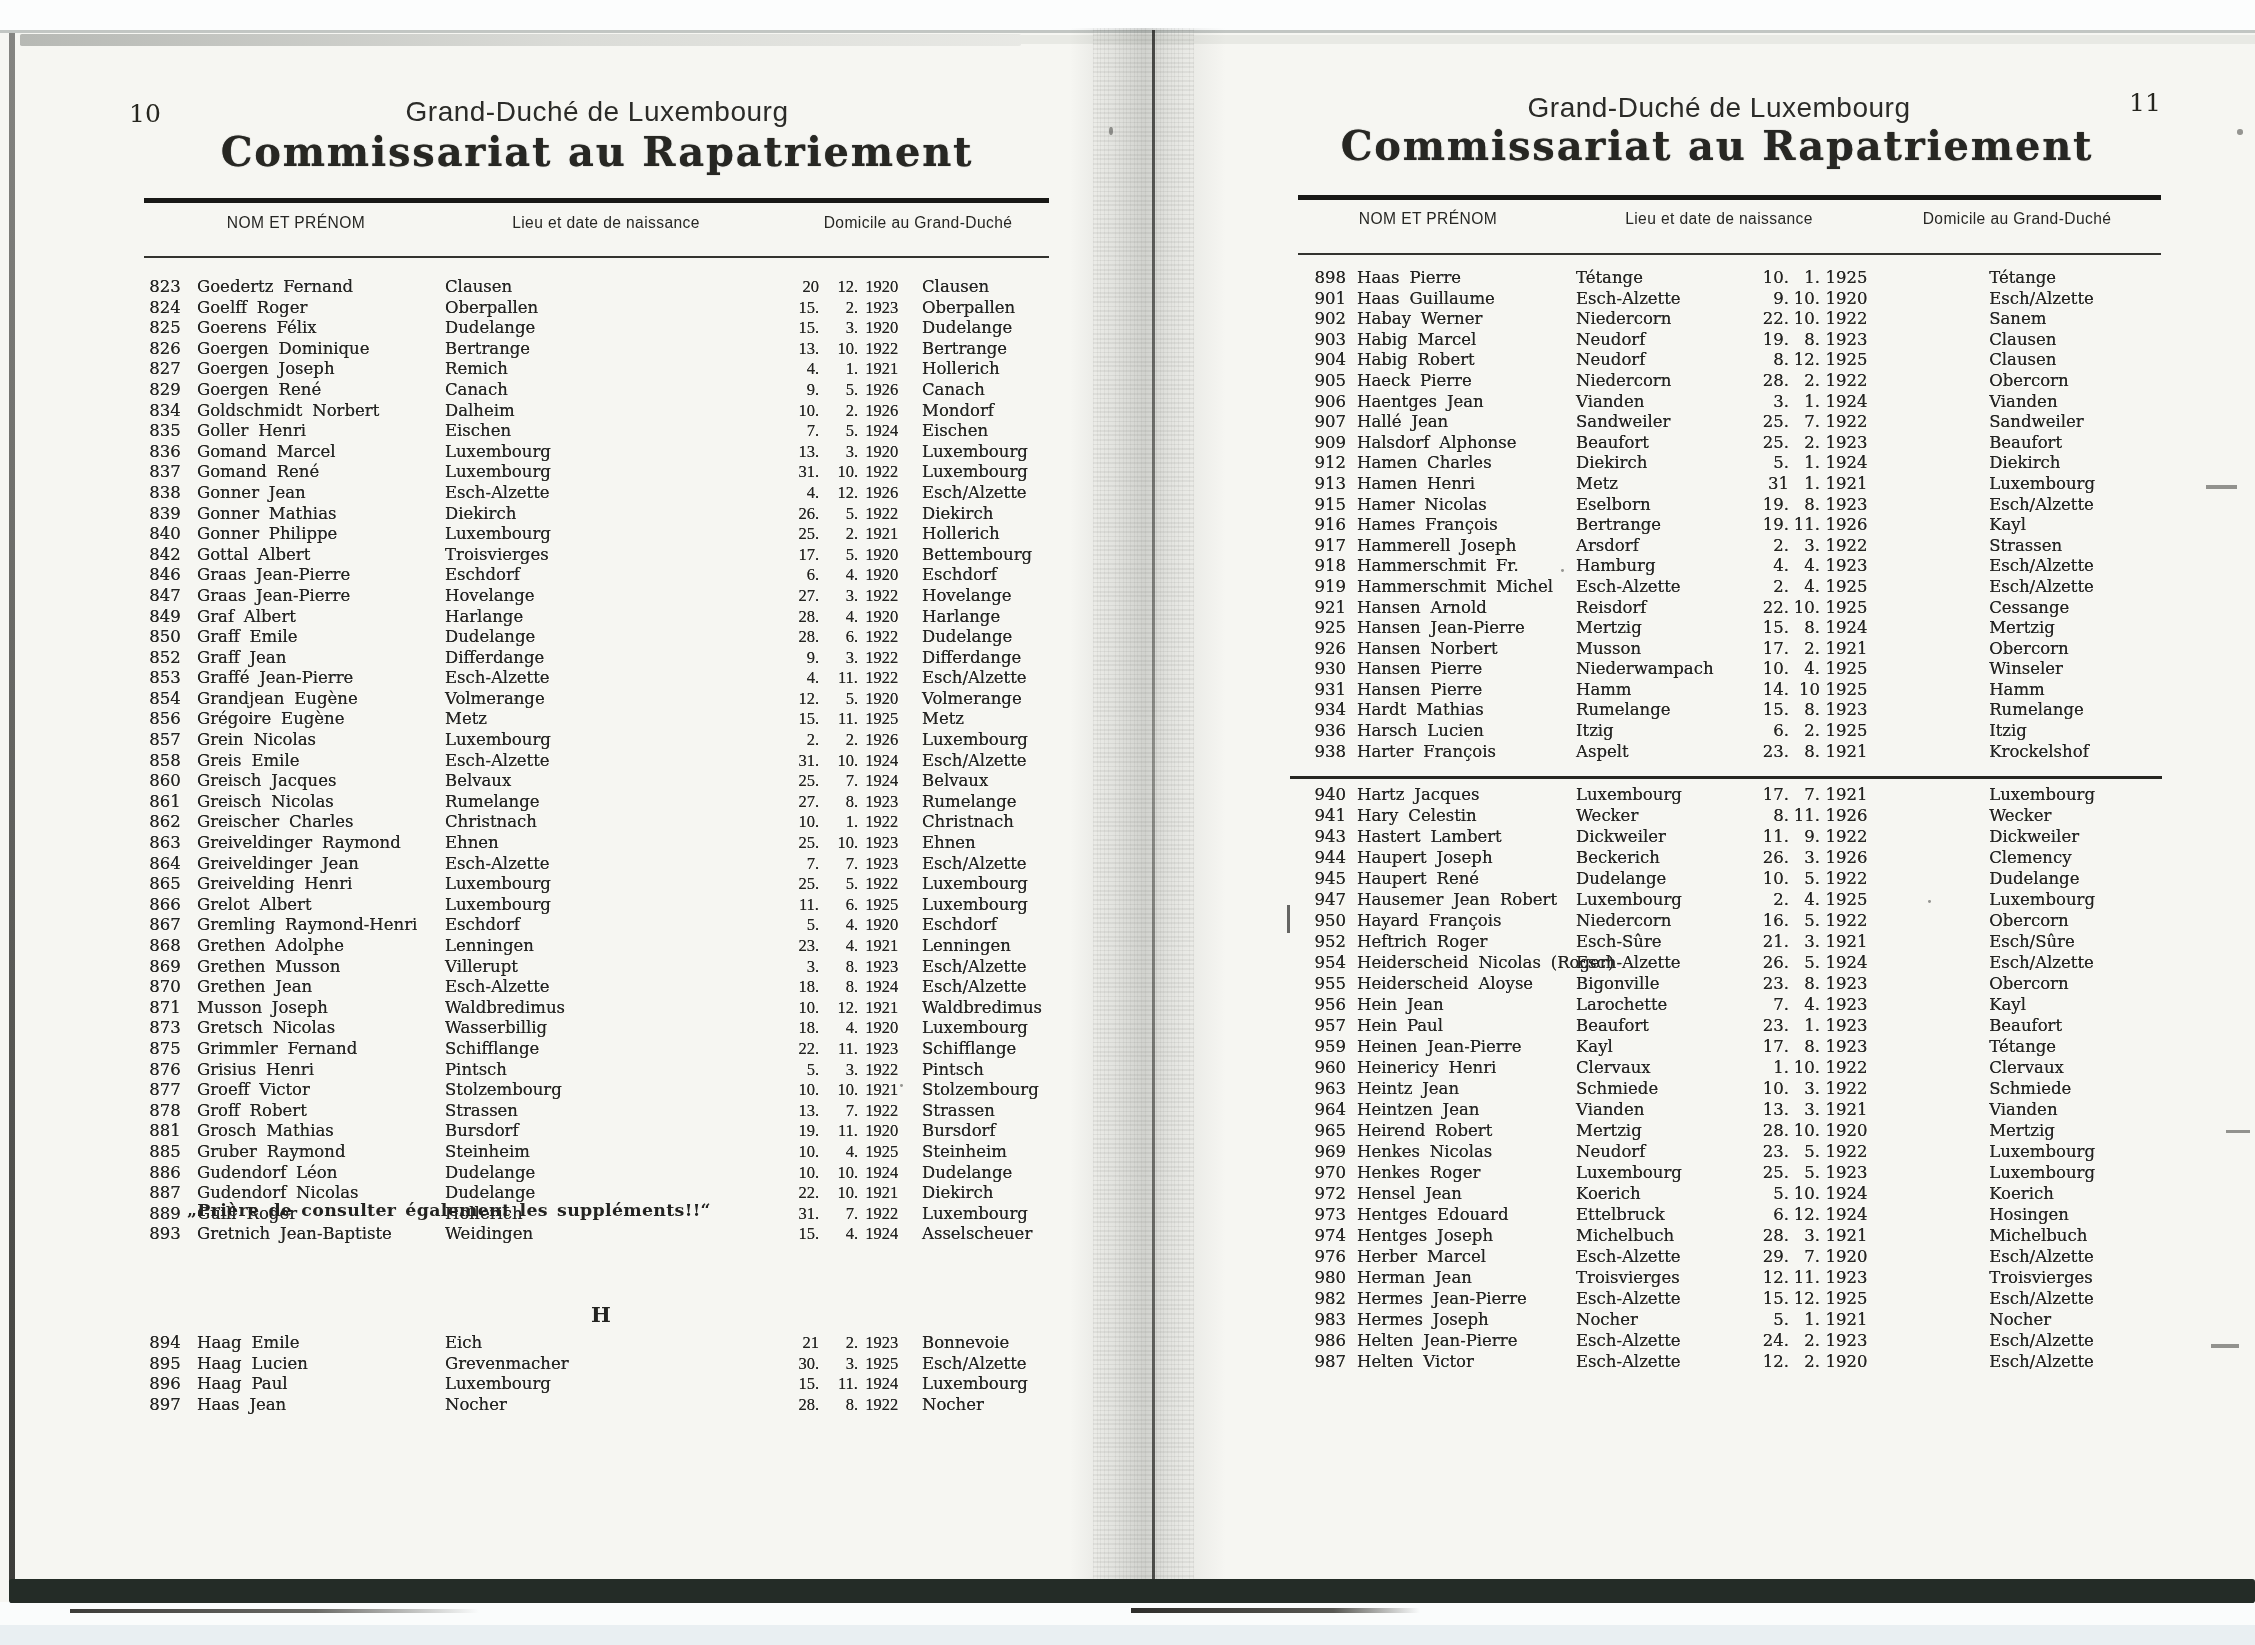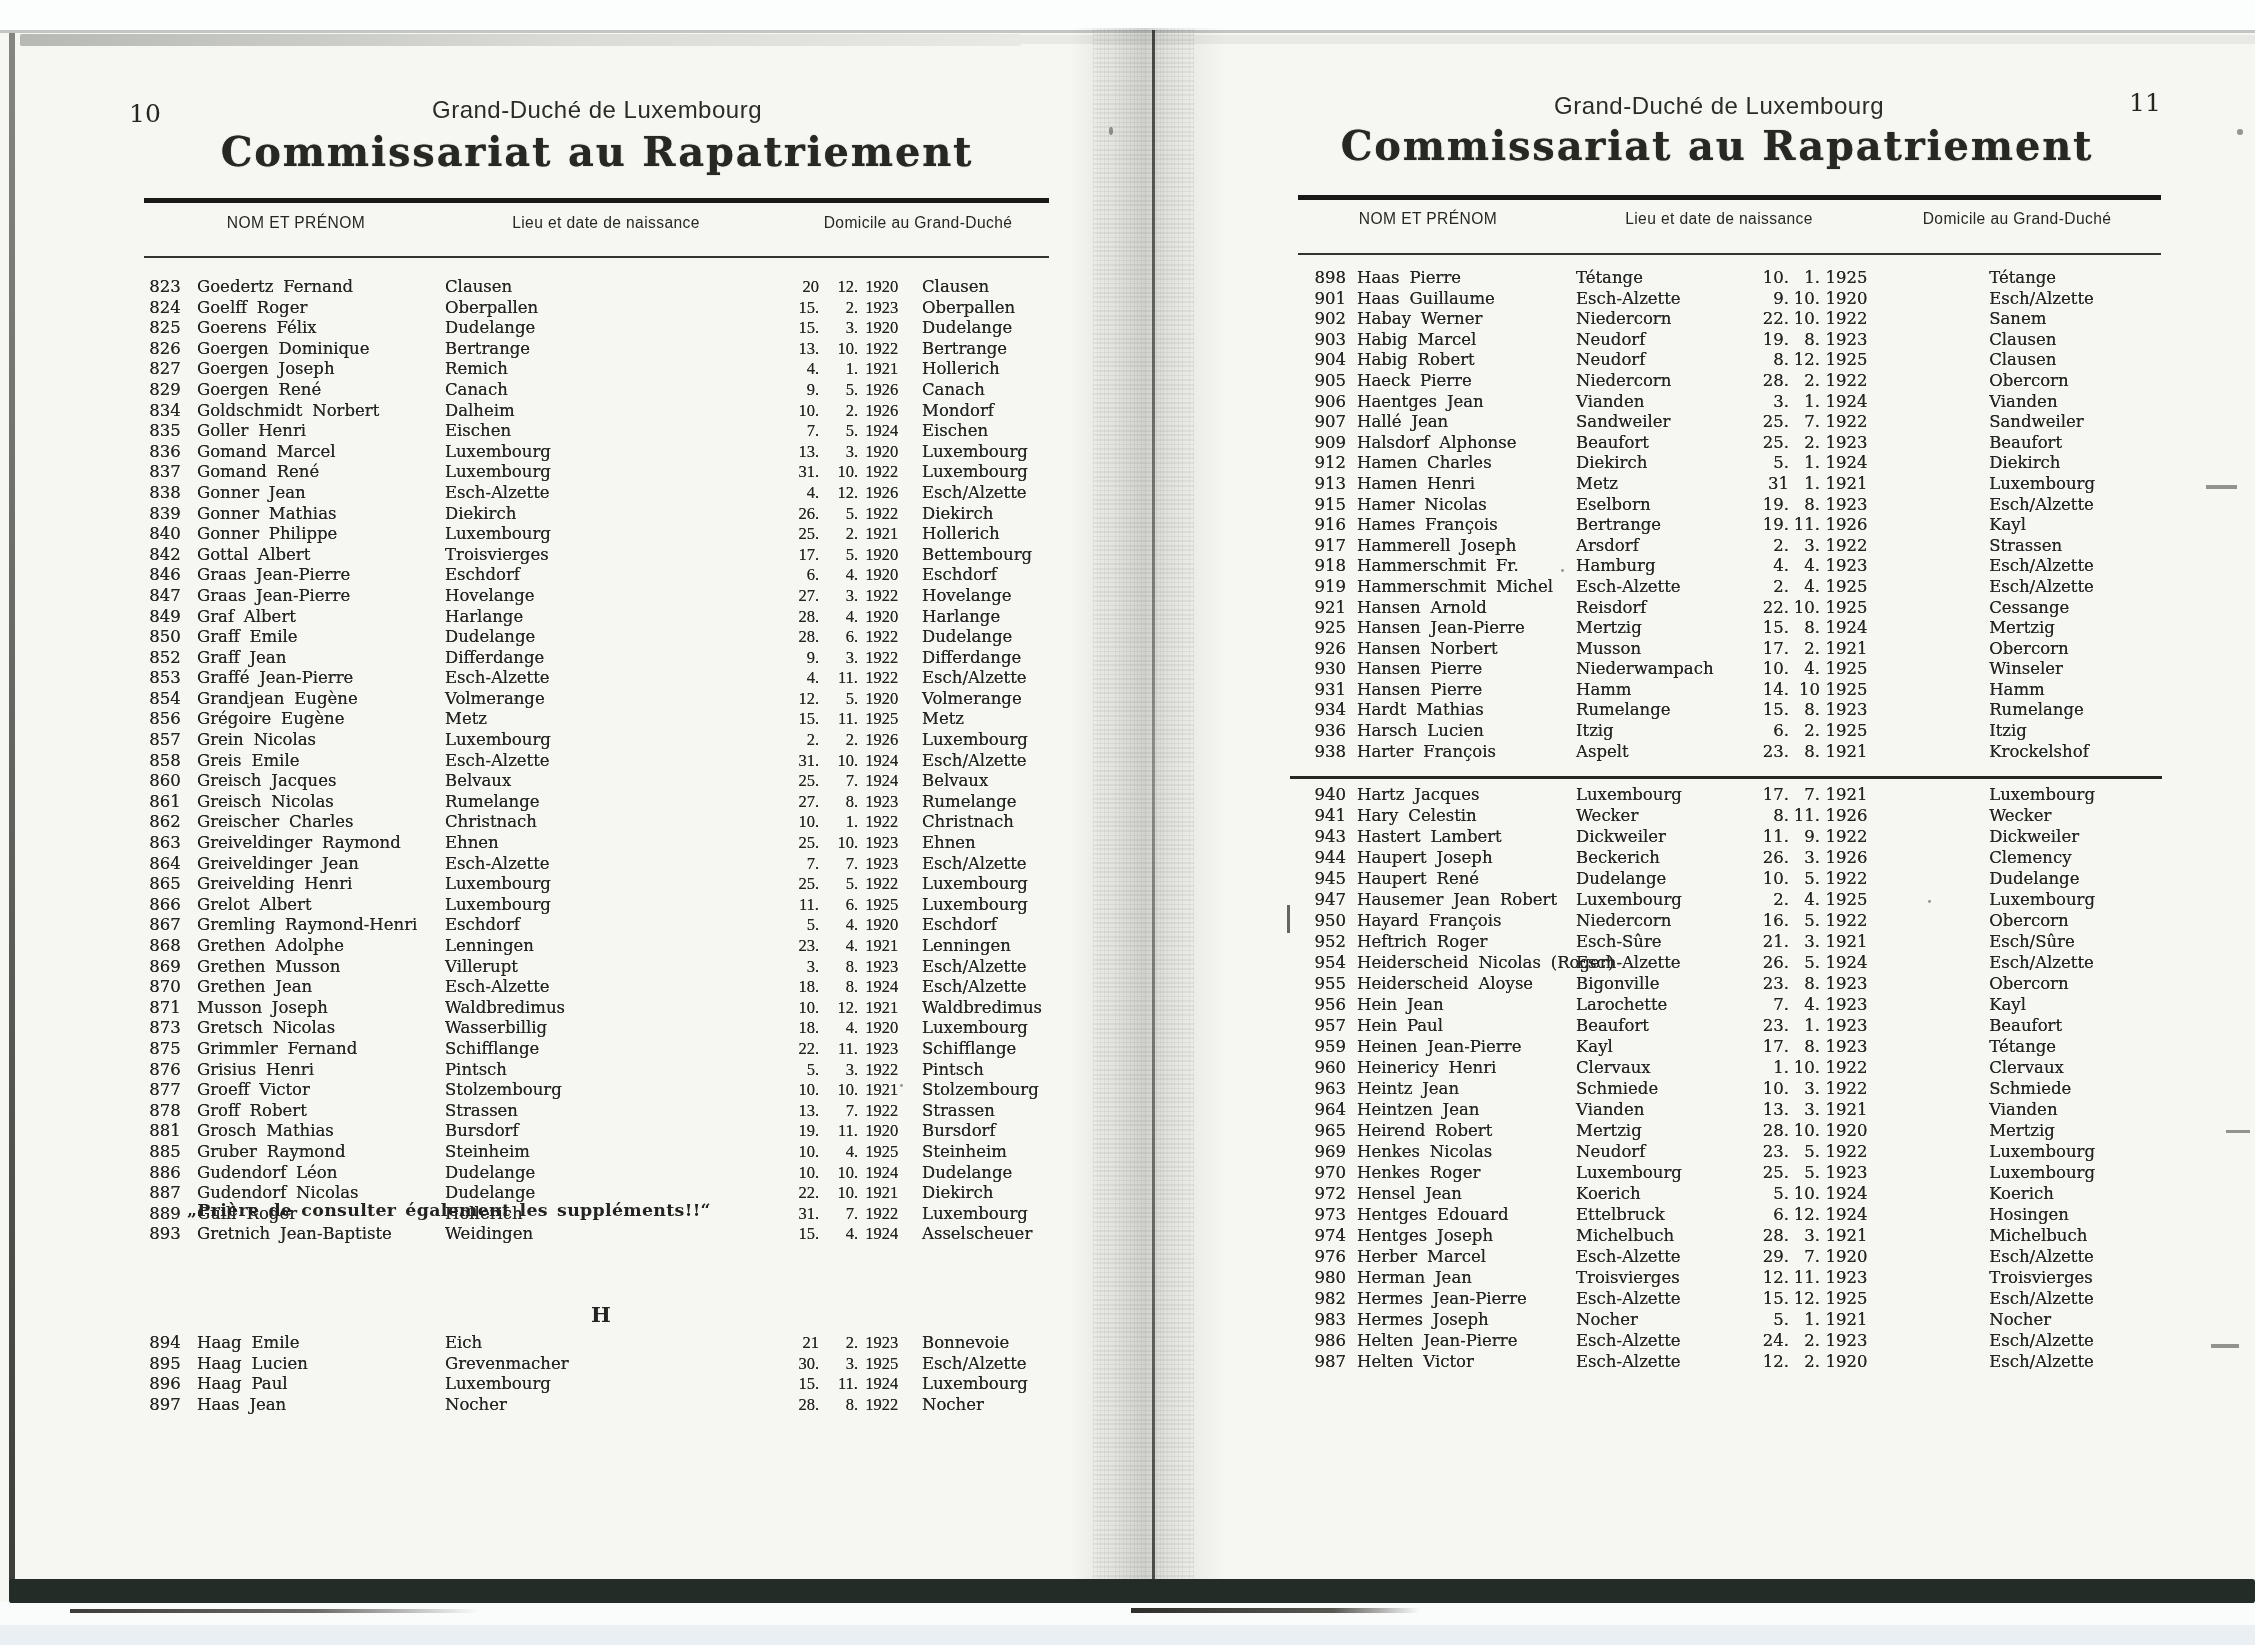--- a/index.html
+++ b/index.html
@@ -25,21 +25,21 @@
   .bottom-blue{left:0;top:1625px;width:2255px;height:20px;background:#e9eff2;}
   .bar-bottom{left:9.2px;top:1579px;width:2246px;height:24px;background:#242c27;border-radius:2.8px;}
   .under-line-left{left:70px;top:1609px;width:409px;height:3.7px;
           background:linear-gradient(90deg,#3c3c39,#6a6a66 60%,transparent);}
   .under-line-right{left:1131px;top:1608px;width:289px;height:4.6px;
           background:linear-gradient(90deg,#2e2e2b,#575752 70%,transparent);}
   .speck{background:rgba(70,70,65,.55);border-radius:50%;}
   .dash{background:rgba(80,80,75,.6);}
   
   .pgnum{font-size:25px;color:#26261f;}
-  .pghead{font-family:"Liberation Sans",sans-serif;font-size:24px;color:#2b2b28;
+  .pghead{font-family:"Liberation Sans",sans-serif;font-size:28px;color:#2b2b28;
           transform:translateX(-50%);white-space:nowrap;letter-spacing:0.5px;}
   .pgtitle{font-size:40px;font-weight:bold;color:#272723;transform:translateX(-50%) scaleY(1.04);
           white-space:nowrap;letter-spacing:1.8px;text-shadow:0 0 0.9px rgba(30,30,28,.7);}
   .rule-heavy{height:4.6px;background:#191917;}
   .rule-thin{height:1.8px;background:#33332f;}
   .colhead{font-family:"Liberation Sans",sans-serif;font-size:15.6px;color:#26262                3;
           color:#262623;transform:translateX(-50%);white-space:nowrap;letter-spacing:0.4px;}
   
   .rows{display:block;}
   .trow{display:flex;height:20.6px;line-height:20.6px;font-size:16.5px;white-space:nowrap;

